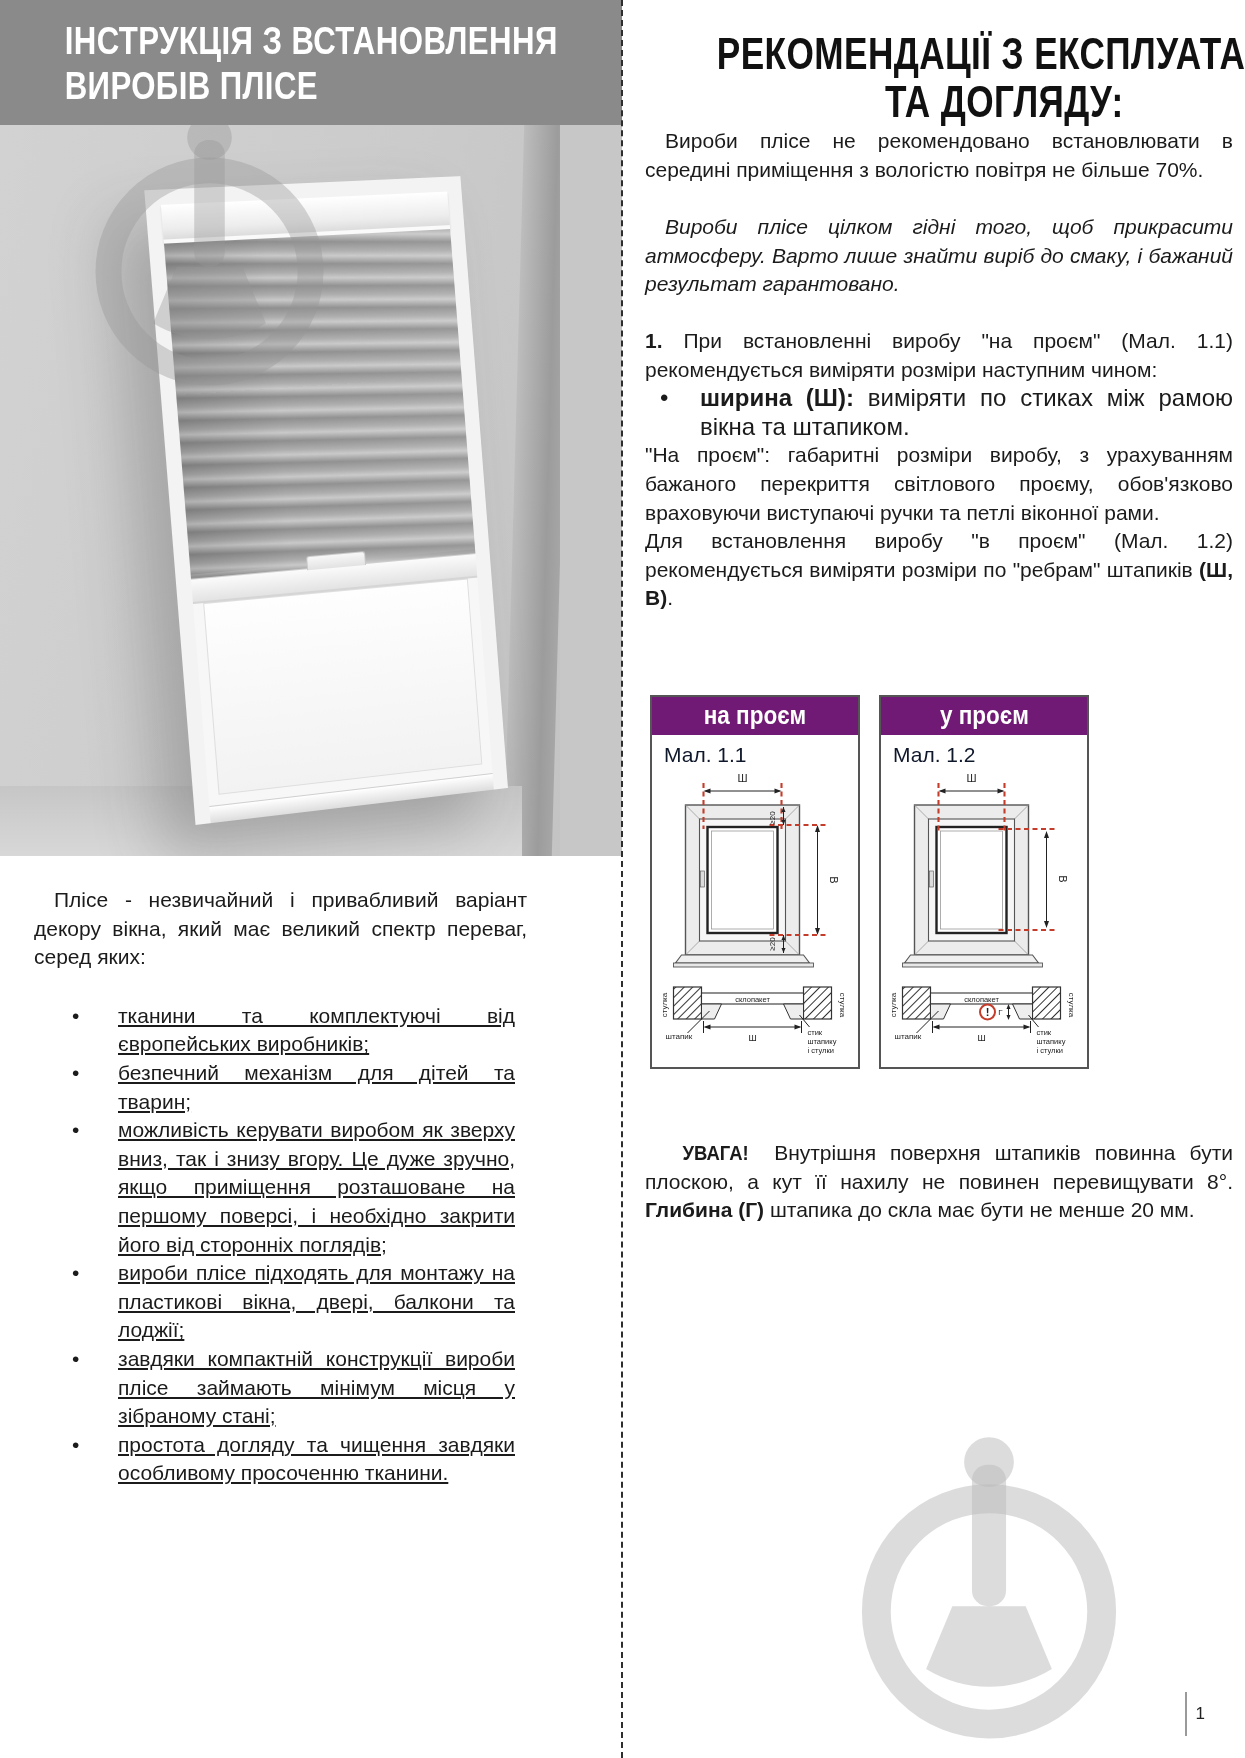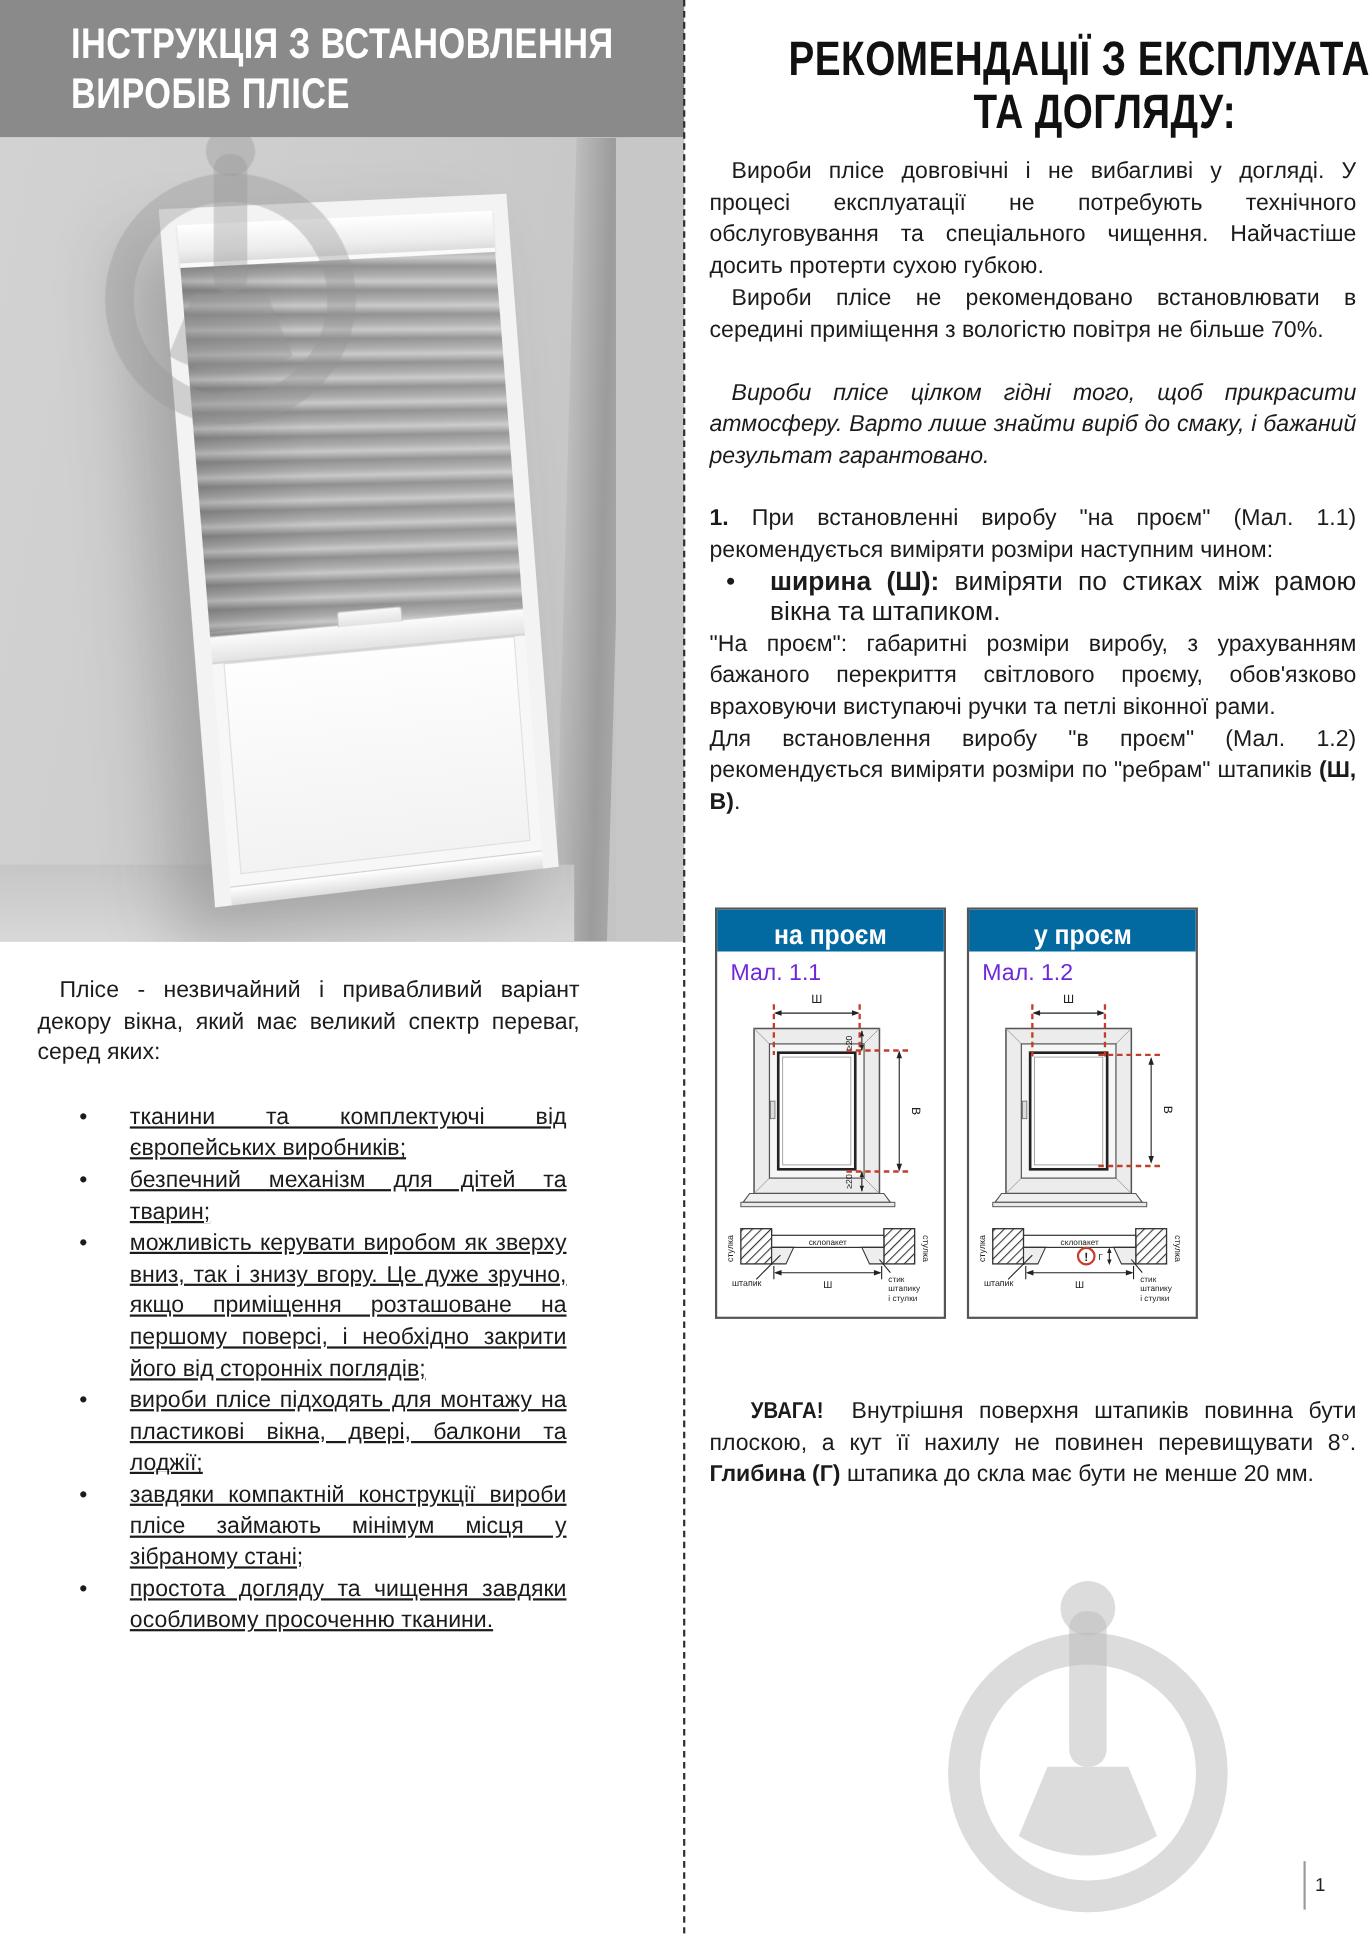--- a/index.html
+++ b/index.html
@@ -68,23 +68,23 @@
   .h-sizes .cond{font-size:42px;}
   .p4{margin-top:28px;}
   ul.szb{list-style:none;margin:0;padding:0 0 0 55px;}
   ul.szb li{position:relative;font-size:24px;line-height:28.6px;text-align:justify;}
   ul.szb li::before{content:"\2022";position:absolute;left:-40px;top:0;}
   .attention{margin-top:70px;}
   .lead-cond{display:inline-block;transform:scaleX(0.88);transform-origin:left center;font-weight:bold;}
   
   .figures{display:flex;gap:19px;margin:82px 0 0 5px;position:relative;z-index:2;}
   .figbox{width:210px;background:#fff;border:2px solid #555;box-sizing:border-box;}
-  .fighdr{height:38px;background:#0369a1;display:flex;align-items:flex-end;justify-content:center;}
+  .fighdr{height:38px;background:#701a75;display:flex;align-items:center;justify-content:center;}
   .fighdr span{color:#fff;font-weight:bold;font-size:25px;display:inline-block;transform:scaleX(0.9);}
-  .figcap{font-size:21px;color:#6d28d9;margin:8px 0 0 12px;}
+  .figcap{font-size:21px;color:#0f172a;margin:8px 0 0 12px;}
   .fig-svg{display:block;margin:0 auto;}
   .fig-svg text{font-family:"Liberation Sans",sans-serif;fill:#222;}
   .fig-svg .red{stroke:#c43c2a;stroke-width:2.1;stroke-dasharray:5 3.5;fill:none;}
   .fig-svg .frame{fill:#ececec;stroke:#555;stroke-width:1.4;}
   .fig-svg .sash{fill:#f6f6f6;stroke:#555;stroke-width:1.1;}
   .fig-svg .miter{stroke:#999;stroke-width:0.8;}
   .fig-svg .dim{stroke:#222;stroke-width:1;}
   .fig-svg .tip{fill:#222;stroke:none;}
   .fig-svg .warn{stroke:#c43c2a;fill:none;stroke-width:2;}
   
@@ -146,21 +146,20 @@
   <div class="col-right">
     <div class="r-pad">
 
       <div class="cond-wrap rtitle">
         <div class="cond">
           <div>РЕКОМЕНДАЦІЇ З ЕКСПЛУАТАЦІЇ</div>
           <div>ТА ДОГЛЯДУ:</div>
         </div>
       </div>
 
-      <p class="ind p1">Вироби плісе довговічні і не вибагливі у догляді. У процесі експлуатації не потребують технічного обслуговування та спеціального чищення. Найчастіше досить протерти сухою губкою.</p>
       <p class="ind p2">Вироби плісе не рекомендовано встановлювати в середині приміщення з вологістю повітря не більше 70%.</p>
       <p class="ind p3">Вироби плісе цілком гідні того, щоб прикрасити атмосферу. Варто лише знайти виріб до смаку, і бажаний результат гарантовано.</p>
 
 
       <p class="p4"><b>1.</b><span> При встановленні виробу "на проєм" (Мал. 1.1) рекомендується виміряти розміри наступним чином:</span></p>
 
       <ul class="szb">
         <li><b>ширина (Ш):</b><span> виміряти по стиках між рамою вікна та штапиком.</span></li>
       </ul>
 

